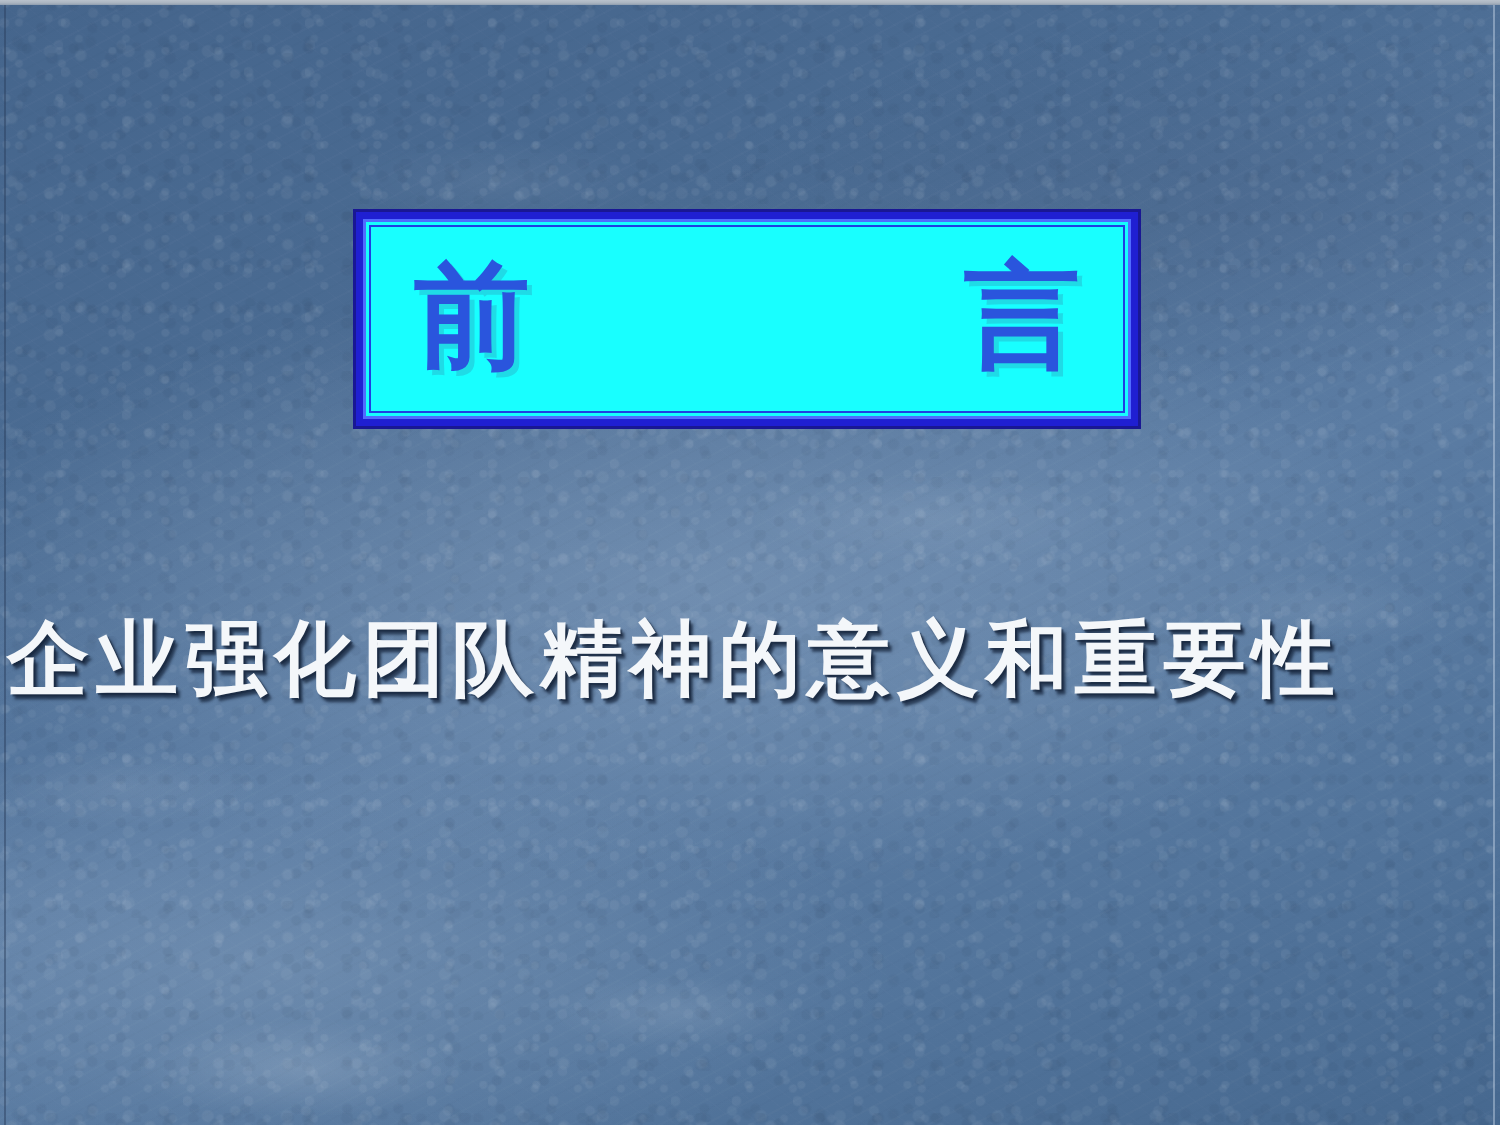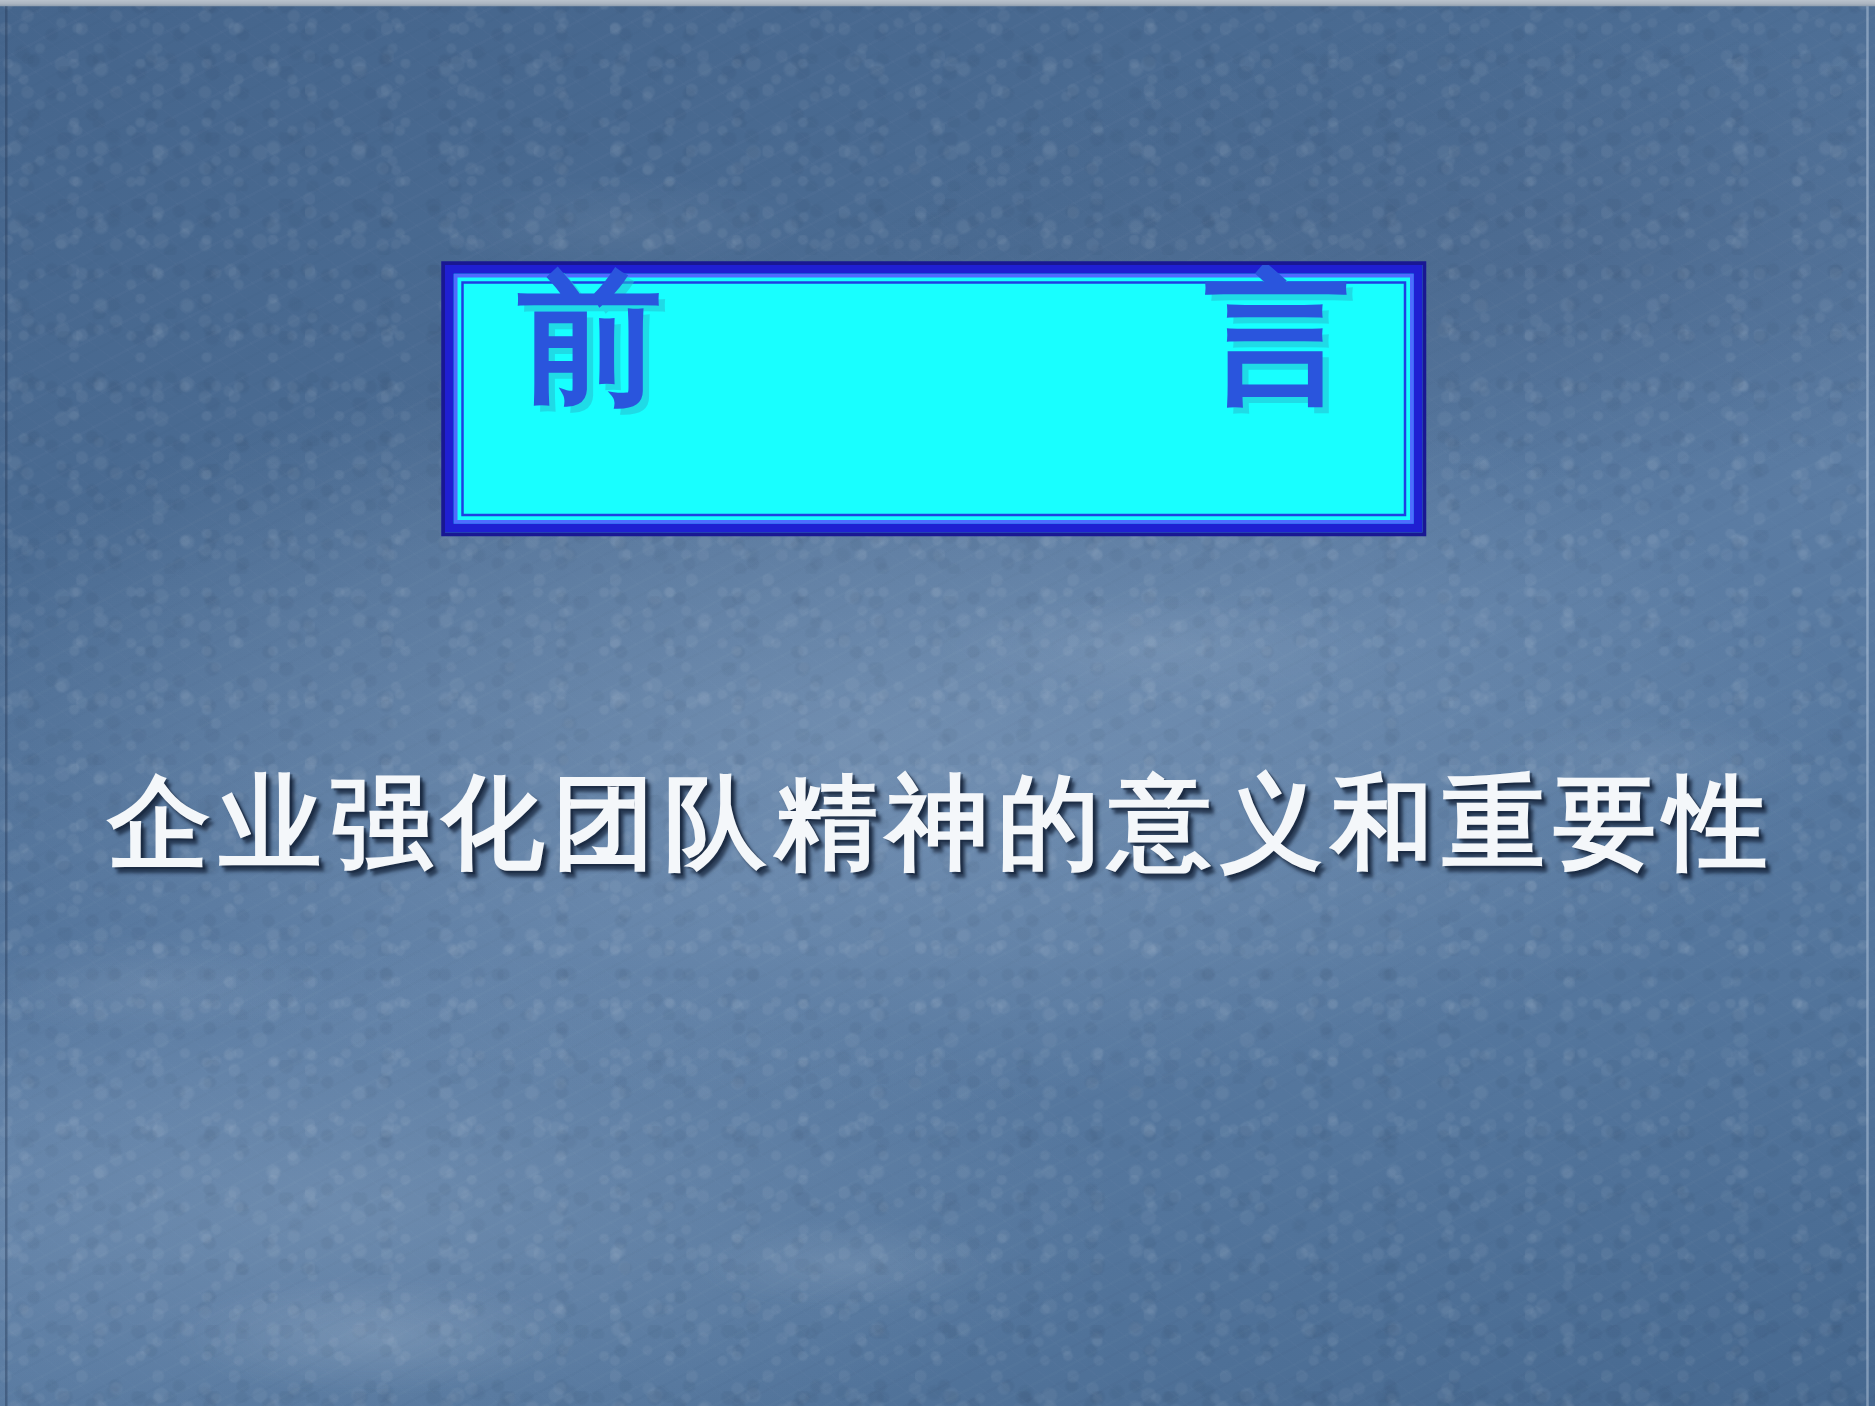--- a/index.html
+++ b/index.html
@@ -96,20 +96,21 @@
     box-sizing: border-box;
     background: #18ffff;
     border: 7px solid #1f1fd2;
     outline: 3px solid #191793;
     outline-offset: 0px;
     box-shadow:
       inset 0 0 0 3px #4f6bff,
       inset 0 0 0 6px #16fdfd,
       inset 0 0 0 8px #1f3fe2;
     display: flex;
+    align-items: center;
     justify-content: center;
   }
 
   #title-text {
     font-family: "DejaVu Sans", "Liberation Sans", sans-serif;
     font-weight: 700;
     font-size: 116px;
     line-height: 1;
     letter-spacing: 0.58em;
     text-indent: 0.58em;
@@ -119,21 +120,21 @@
     user-select: none;
     margin-top: -6px;
   }
 
   
   #subtitle {
     position: absolute;
     left: 0;
     top: 612px;
     width: 1500px;
-    text-align: center;
+    text-align: left;
     font-family: "DejaVu Sans", "Liberation Sans", sans-serif;
     font-weight: 700;
     font-size: 82px;
     line-height: 1.15;
     letter-spacing: 0.085em;
     text-indent: 0.085em;
     color: #f4f7fa;
     text-shadow:
       4px 5px 3px rgba(18,32,54,.72),
       2px 2px 1px rgba(18,32,54,.55);

